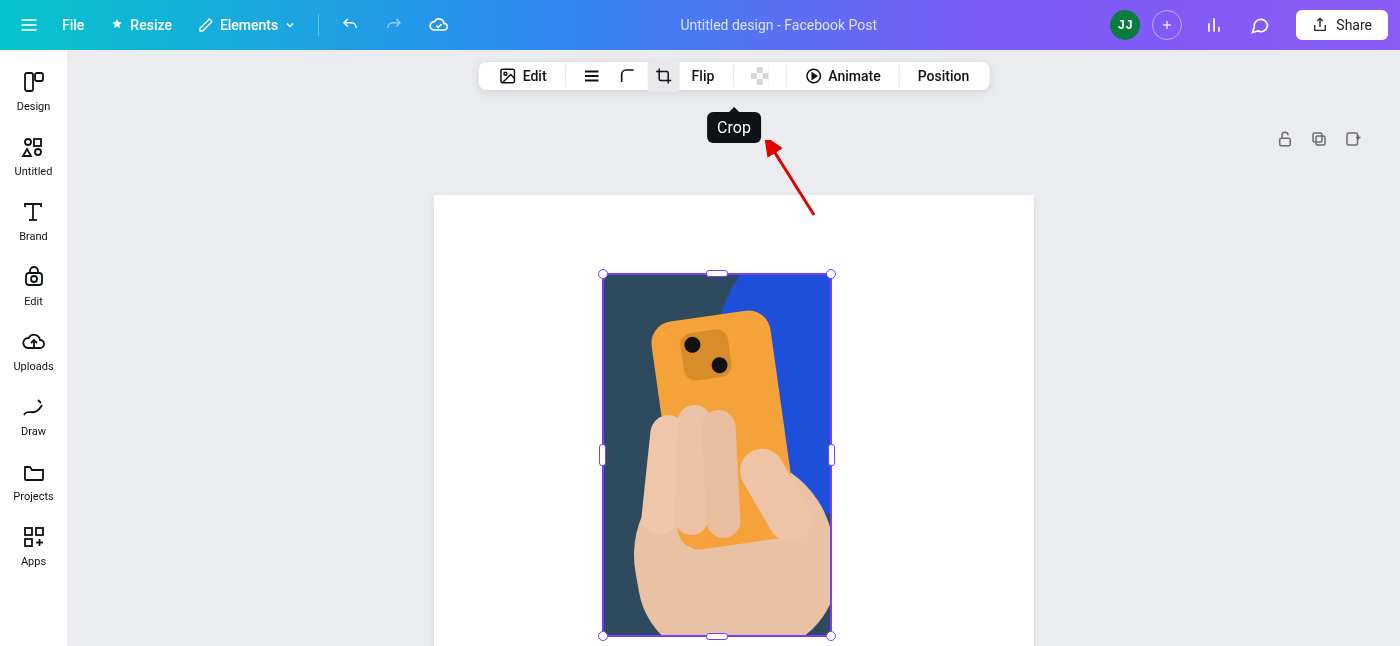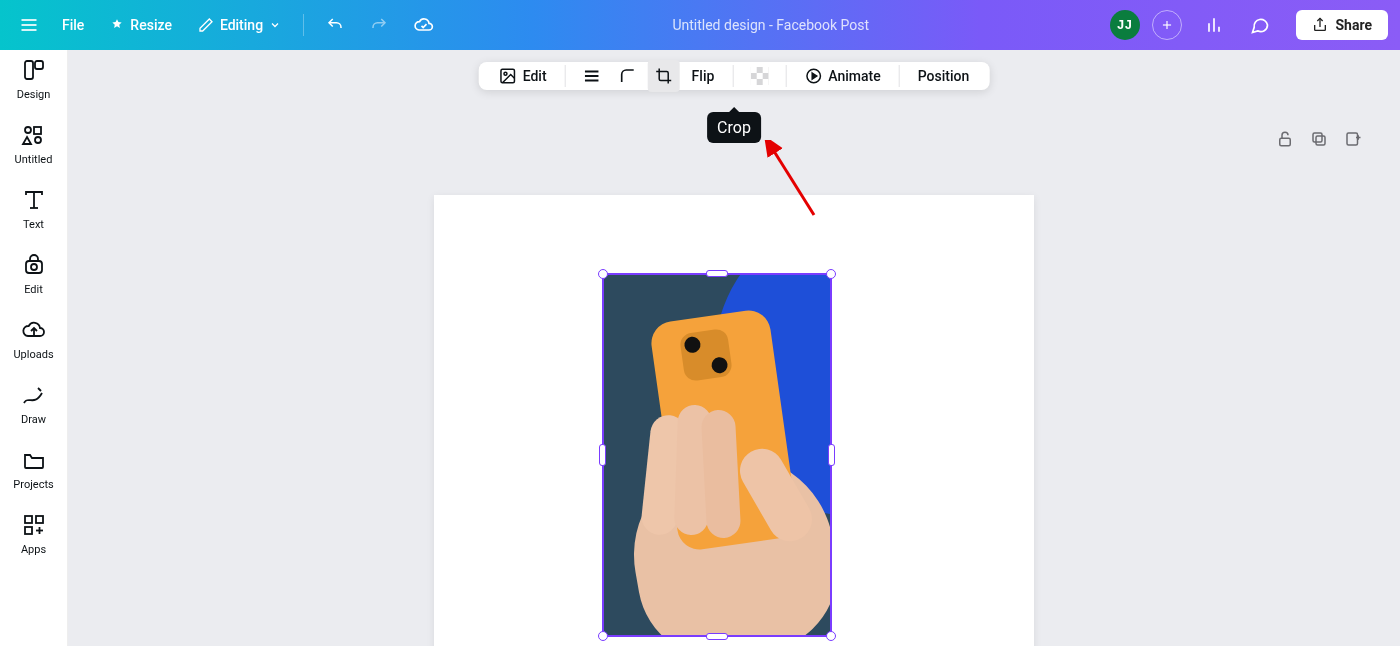--- a/index.html
+++ b/index.html
@@ -18,27 +18,27 @@
       font-weight: 500;
     }
     .topbar .menu-btn { width: 34px; height: 34px; display:flex; align-items:center; justify-content:center; border-radius:4px; }
     .tb-item { padding: 6px 10px; border-radius:4px; display:flex; align-items:center; gap:6px; }
     .tb-divider { width:1px; height:22px; background: rgba(255,255,255,0.3); margin:0 6px; }
     .tb-spacer { flex:1; }
     .doc-title { color: rgba(255,255,255,0.8); font-weight:400; }
     .avatar { width:30px; height:30px; border-radius:50%; background:#0a7d3e; color:#fff; font-size:13px; font-weight:600; display:flex; align-items:center; justify-content:center; margin-left:12px;font-family:Liberation Mono, monospace; }
     .icon-circle { width:30px; height:30px; border:1px solid rgba(255,255,255,0.5); border-radius:50%; display:flex; align-items:center; justify-content:center; margin-left:6px; }
     .publish-btn { padding:7px 14px; border:1px solid rgba(255,255,255,0.6); border-radius:6px; display:flex; align-items:center; gap:8px; margin-left:10px; cursor:pointer; }
-    .share-btn { padding:7px 16px; background:#fff; color:#222; border-radius:6px; display:flex; align-items:center; gap:8px; margin-left:10px; cursor:pointer; font-weight:700; }
+    .share-btn { padding:7px 16px; background:#fff; color:#222; border-radius:6px; display:flex; align-items:center; gap:8px; margin-left:10px; cursor:pointer; font-weight:400; }
     
     
     .body { flex:1; display:flex; }
     
     
-    .sidebar { width:68px; background:#fff; border-right:1px solid #eee; display:flex; flex-direction:column; align-items:center; padding-top:8px; gap:22px; }
+    .sidebar { width:68px; background:#fff; border-right:1px solid #eee; display:flex; flex-direction:column; align-items:center; padding-top:20px; gap:22px; }
     .side-item { display:flex; flex-direction:column; align-items:center; gap:6px; cursor:pointer; color:#0d1216; font-size:11px; }
     .side-item svg { width:24px; height:24px; }
     
     
     .canvas-area { flex:1; background:#ebecf0; position:relative; display:flex; flex-direction:column; }
     
     
     .ctx-toolbar {
       position:absolute;
       top:12px;
@@ -157,21 +157,21 @@
   <div class="tb-item">
     <svg width="14" height="14" viewBox="0 0 24 24" fill="#fff">
         <path d="M12 2l2.4 5 5.6.6-4.2 3.8 1.2 5.6L12 14l-5 3 1.2-5.6L4 7.6 9.6 7z"></path>
       </svg>
     <span>Resize</span>
   </div>
   <div class="tb-item">
     <svg width="16" height="16" viewBox="0 0 24 24" fill="none" stroke="#fff" stroke-width="2">
         <path d="M17 3l4 4L7 21H3v-4z"></path>
       </svg>
-    <span>Editing</span>
+    <span>Elements</span>
     <svg width="12" height="12" viewBox="0 0 24 24" fill="none" stroke="#fff" stroke-width="2.5">
         <polyline points="6 9 12 15 18 9"></polyline>
       </svg>
   </div>
   <div class="tb-divider"></div>
   <div class="tb-item">
     <svg width="18" height="18" viewBox="0 0 24 24" fill="none" stroke="#fff" stroke-width="2">
         <path d="M9 14L4 9l5-5"></path>
         <path d="M4 9h10a6 6 0 016 6v1"></path>
       </svg>
@@ -240,21 +240,21 @@
           <circle cx="17" cy="17" r="3"></circle>
         </svg>
       <span>Untitled</span>
     </div>
     <div class="side-item">
       <svg viewBox="0 0 24 24" fill="none" stroke="#0d1216" stroke-width="1.8">
           <polyline points="4 7 4 4 20 4 20 7"></polyline>
           <line x1="12" y1="4" x2="12" y2="20"></line>
           <line x1="8" y1="20" x2="16" y2="20"></line>
         </svg>
-      <span>Text</span>
+      <span>Brand</span>
     </div>
     <div class="side-item">
       <svg viewBox="0 0 24 24" fill="none" stroke="#0d1216" stroke-width="1.8">
           <rect x="4" y="8" width="16" height="12" rx="3"></rect>
           <circle cx="12" cy="14" r="3"></circle>
           <path d="M8 8V6a4 4 0 018 0v2"></path>
         </svg>
       <span>Edit</span>
     </div>
     <div class="side-item">

